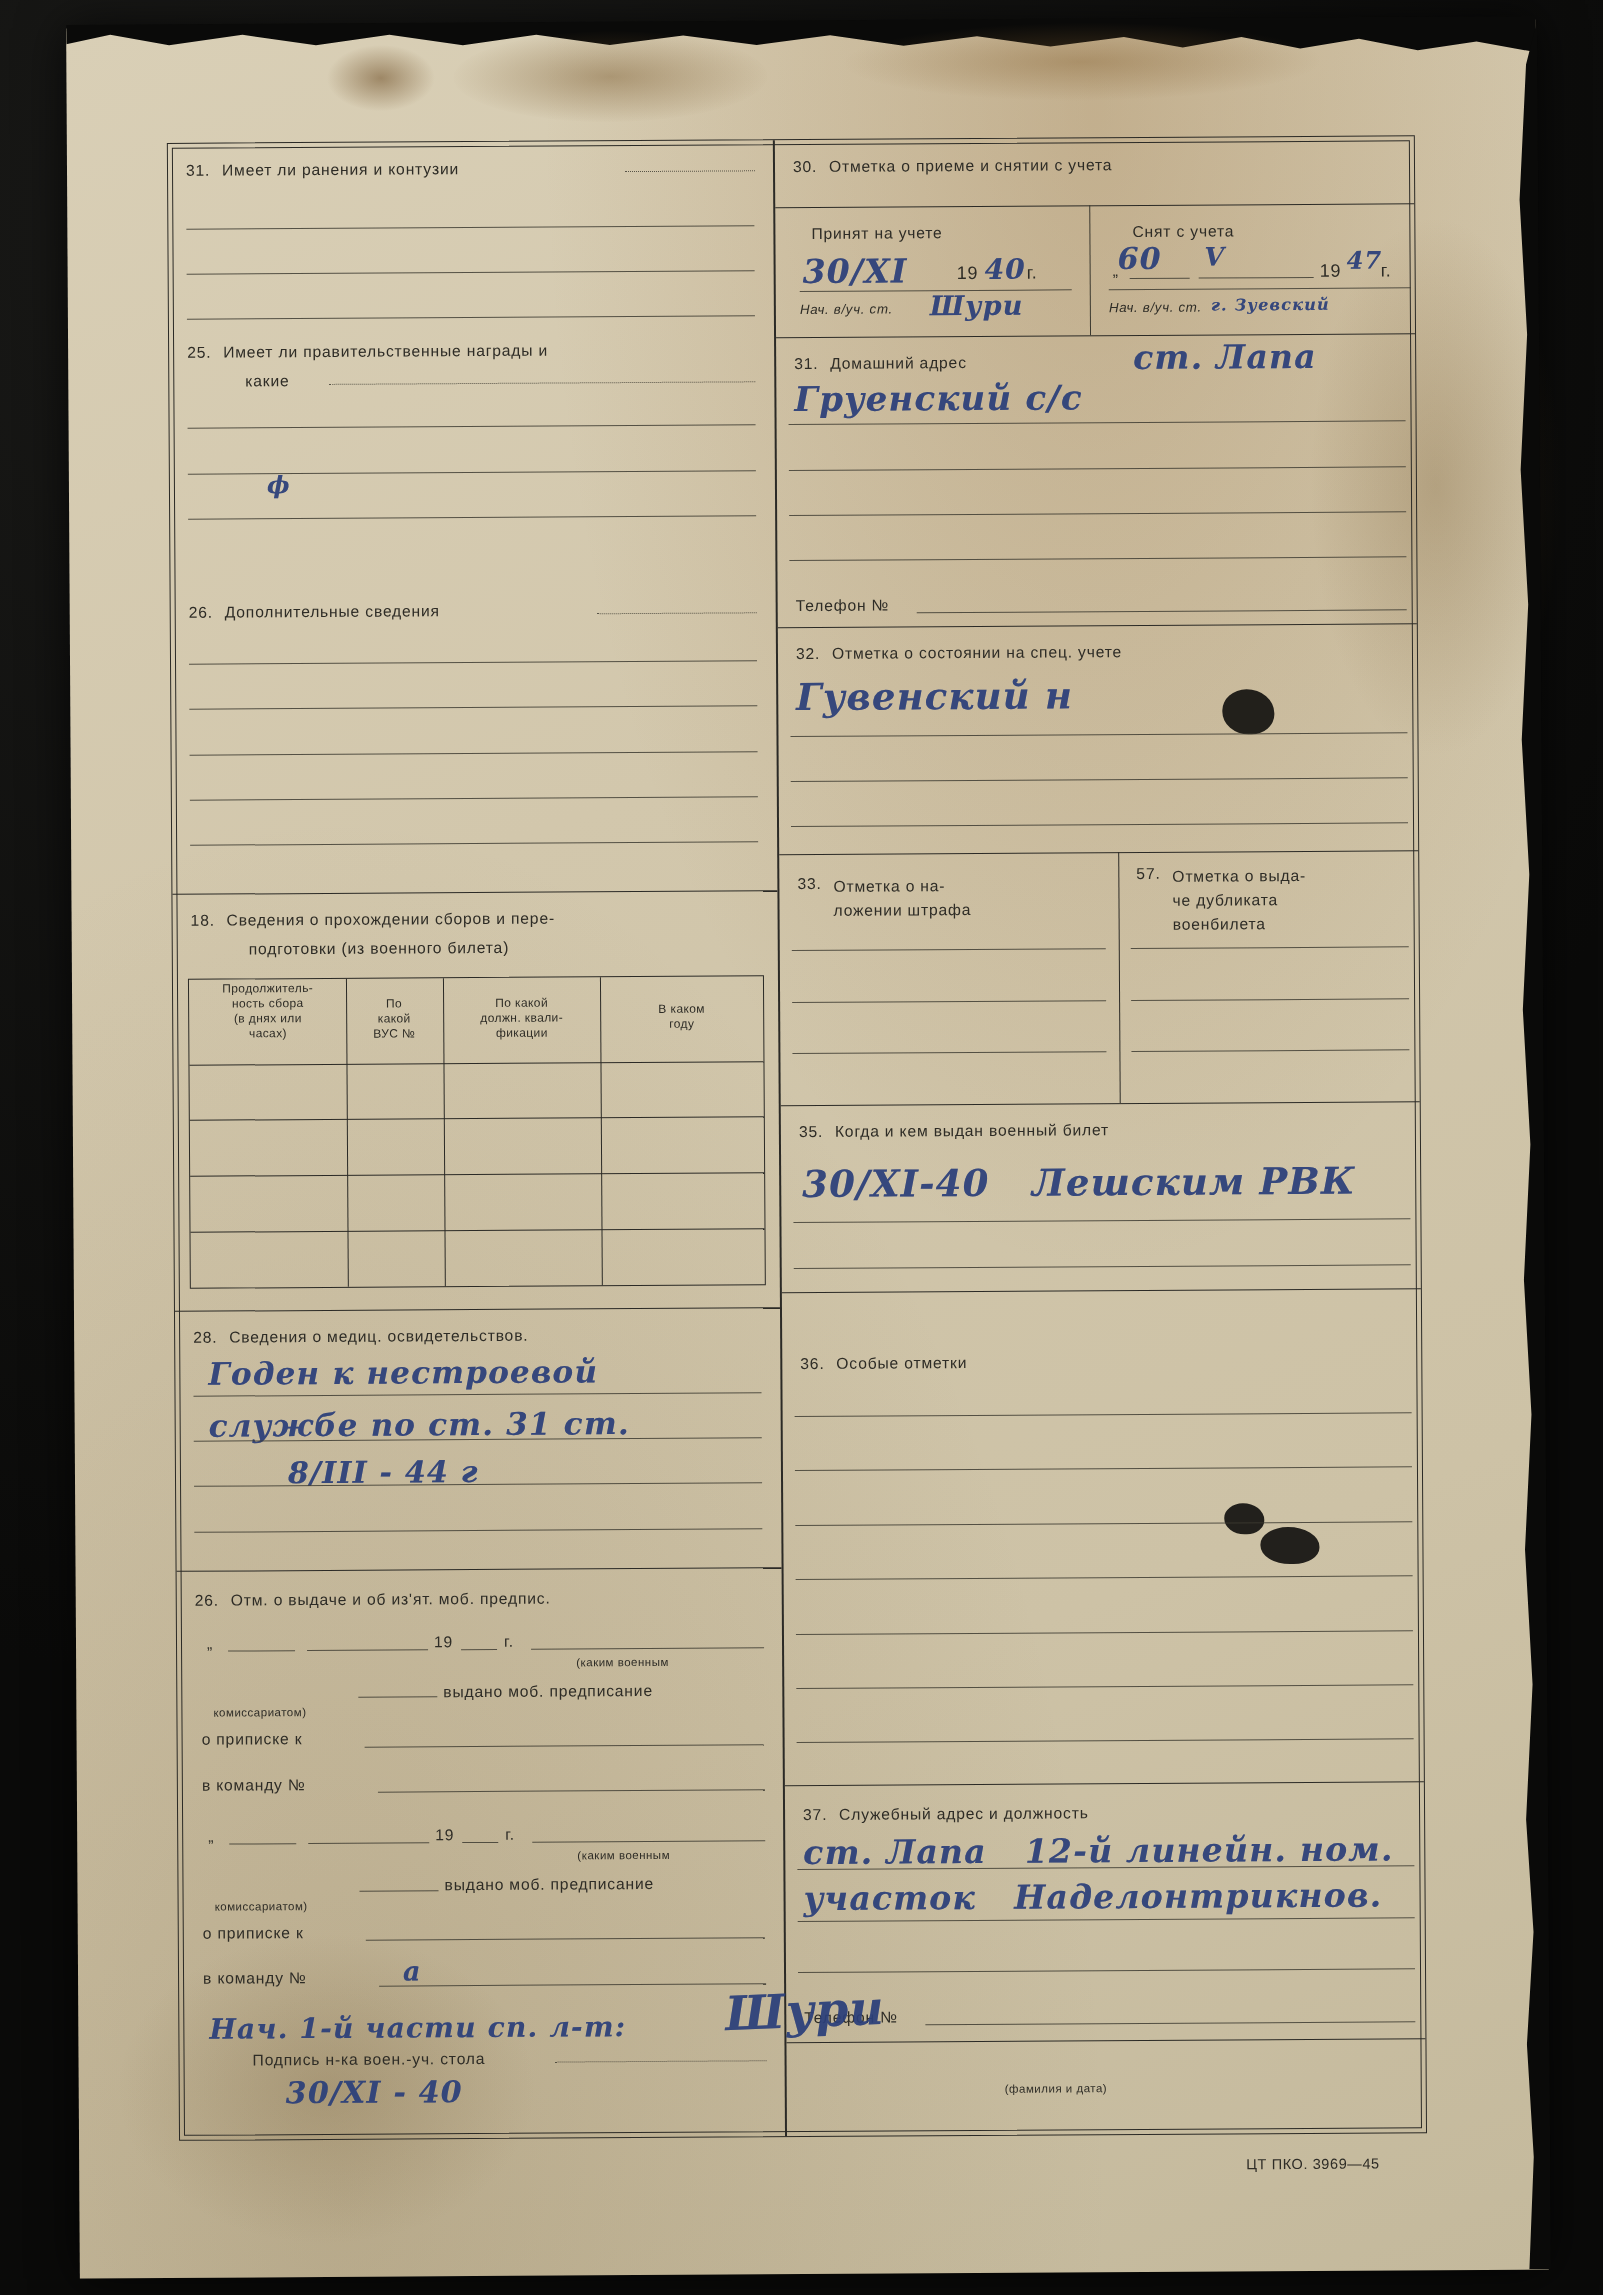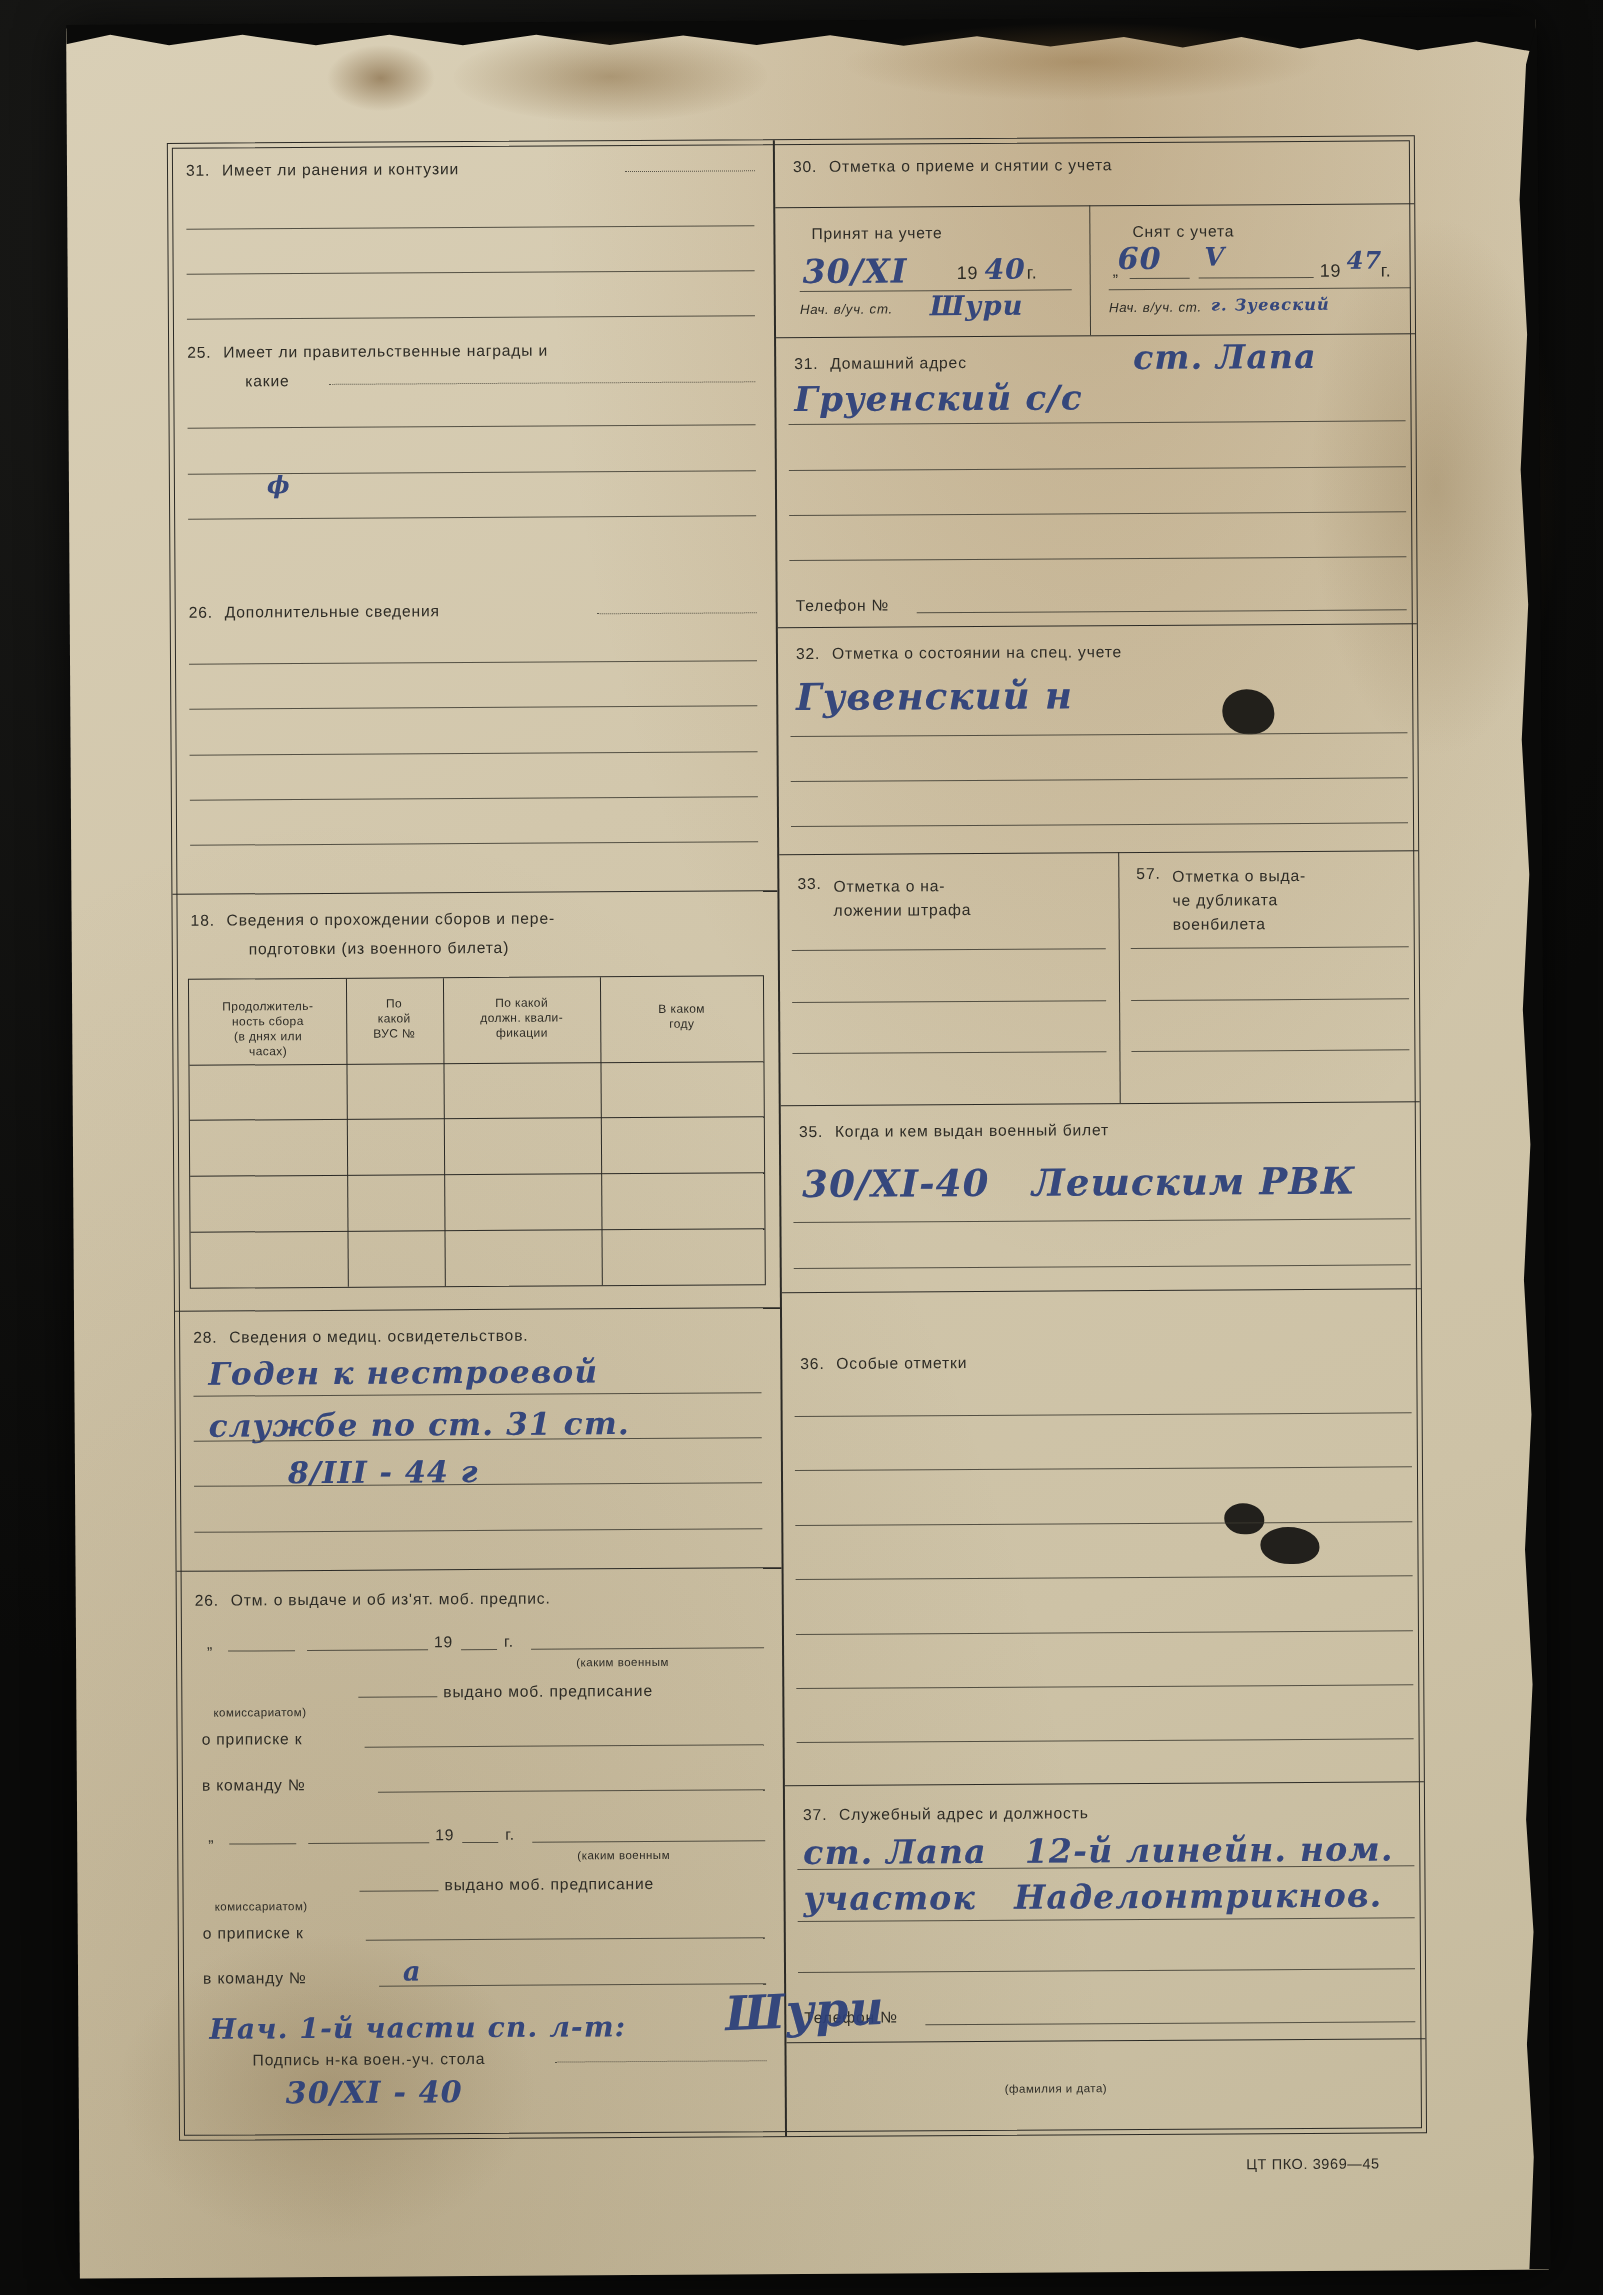--- a/index.html
+++ b/index.html
@@ -135,21 +135,21 @@
       <div class="lbl" style="left:76px;top:797px;">подготовки (из военного билета)</div>
 
       <div class="t27" style="left:15px;top:835px;width:574px;height:308px;">
         <div class="c" style="left:157px;"></div>
         <div class="c" style="left:254px;"></div>
         <div class="c" style="left:411px;"></div>
         <div class="r" style="top:85px;"></div>
         <div class="r" style="top:140px;"></div>
         <div class="r" style="top:196px;"></div>
         <div class="r" style="top:252px;"></div>
-        <div class="hd" style="left:1.2px;top:20px;width:155px;white-space:pre-line;">Продолжитель-
+        <div class="hd" style="left:1.2px;top:2px;width:155px;white-space:pre-line;">Продолжитель-
 ность сбора
 (в днях  или
 часах)</div>
         <div class="hd" style="left:158px;top:18px;width:94px;white-space:pre-line;">По
 какой
 ВУС №</div>
         <div class="hd" style="left:255px;top:18px;width:155px;white-space:pre-line;">По какой
 должн. квали-
 фикации</div>
         <div class="hd" style="left:412px;top:25.4px;width:161px;white-space:pre-line;">В каком

